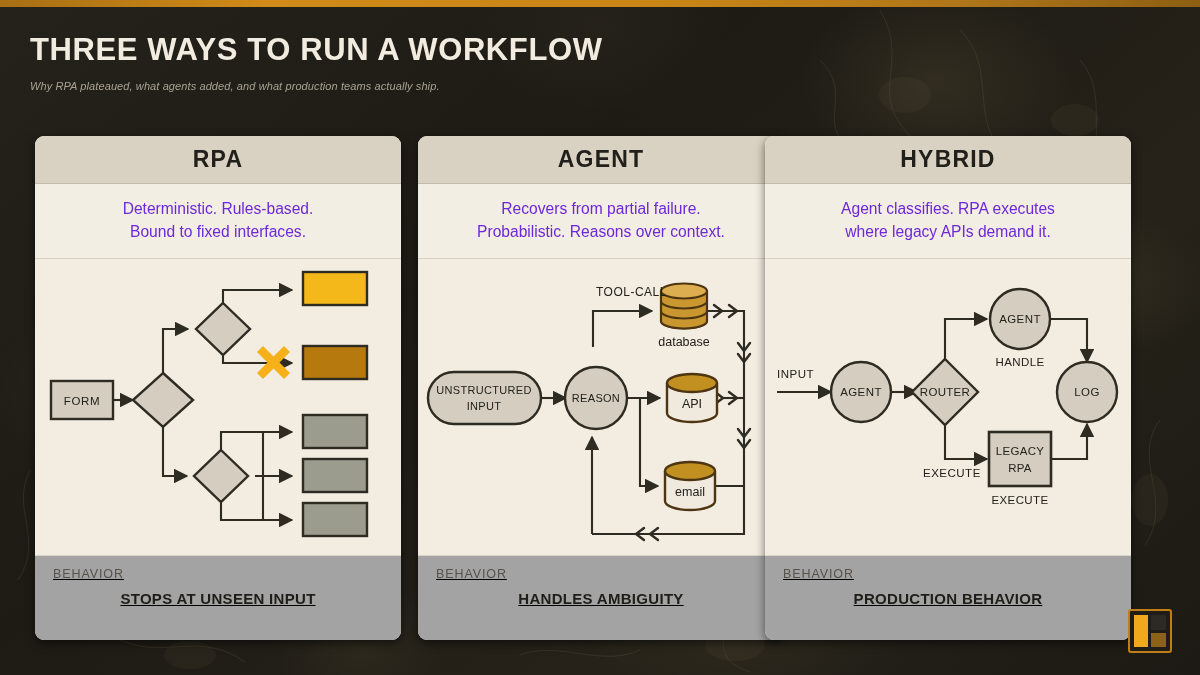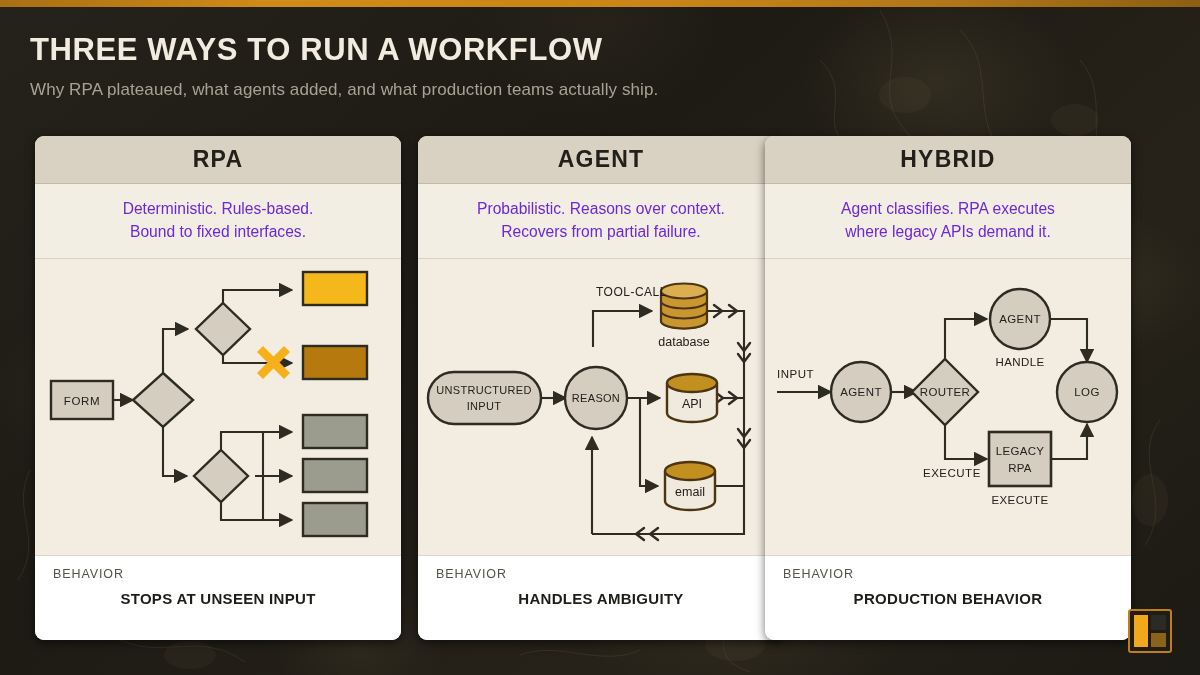--- a/index.html
+++ b/index.html
@@ -48,24 +48,25 @@
   #page-title {
     font-size: 31px;
     font-weight: bold;
     letter-spacing: 0.6px;
     color: #f2ece0;
     line-height: 1.05;
     font-family: "Liberation Sans", sans-serif;
   }
   #page-subtitle {
     margin-top: 13px;
-    font-size: 17px;
+    font-size: 11px;
     color: #a9a294;
     letter-spacing: 0.1px;
     font-family: "Liberation Sans", sans-serif;
+    font-style: italic;
   }
 
   
   .card {
     position: absolute;
     top: 136px;
     width: 366px;
     height: 504px;
     background: #f3eee3;
     border-radius: 9px;
@@ -108,22 +109,23 @@
   .card-canvas {
     flex: 1;
     position: relative;
     background: #f2ece1;
     border-bottom: 1px solid #ddd6c7;
   }
   .card-canvas svg { position: absolute; inset: 0; }
 
   .card-footer {
     height: 84px;
-    background: #ffffff;
+    background: #a3a3a3;
     padding: 11px 18px 0 18px;
+    text-decoration: underline;
   }
   .behavior-label {
     font-size: 12.5px;
     letter-spacing: 0.9px;
     color: #56524a;
   }
   .behavior-value {
     margin-top: 9px;
     text-align: center;
     font-size: 15px;
@@ -263,22 +265,22 @@
     <div class="behavior-label">BEHAVIOR</div>
     <div class="behavior-value">STOPS AT UNSEEN INPUT</div>
   </div>
 </div>
 
 <div class="card" id="card-agent">
   <div class="card-header">
     <div class="card-header-title">AGENT</div>
   </div>
   <div class="card-sub">
+    <span class="card-sub-line">Recovers from partial failure.</span>
     <span class="card-sub-line">Probabilistic. Reasons over context.</span>
-    <span class="card-sub-line">Recovers from partial failure.</span>
   </div>
 
   <div class="card-canvas">
     <svg width="366" height="320" viewBox="0 0 366 320">
       <defs>
         <marker id="ar-ag" viewBox="0 0 10 10" refX="9" refY="5" markerWidth="7" markerHeight="7" orient="auto-start-reverse">
           <path d="M0,0 L10,5 L0,10 z" fill="#2e2b23"></path>
         </marker>
       </defs>
 

